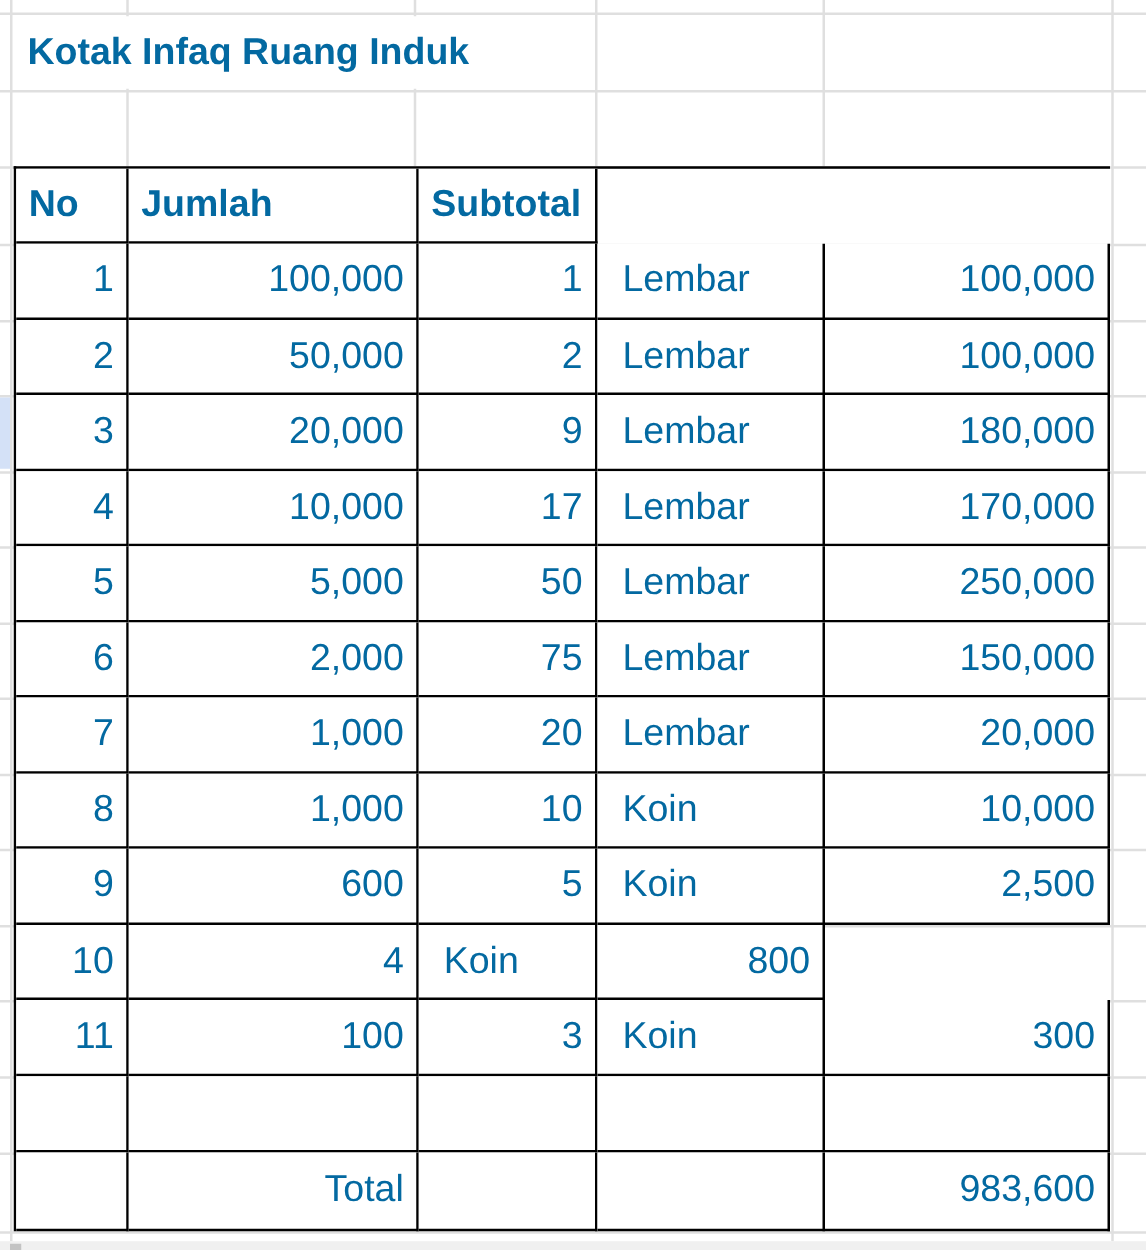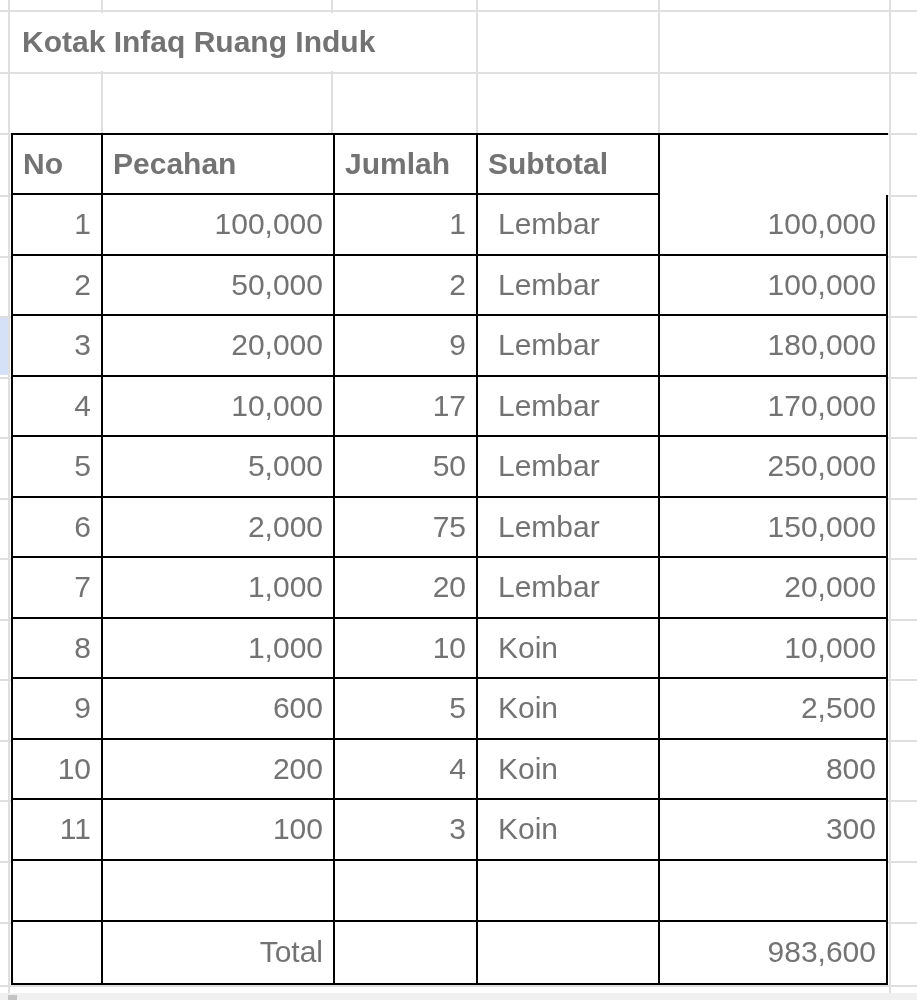--- a/index.html
+++ b/index.html
@@ -2,21 +2,21 @@
 <html><head>
 <meta charset="utf-8">
 <style>
   html,body { margin:0; padding:0; background:#ffffff; }
   .screen {
     position:relative;
     width:917px; height:1000px;
     background:#ffffff;
     overflow:hidden;
     font-family:"Liberation Sans", sans-serif;
-    color:#737373;
+    color:#0369a1;
   }
   
   .gl { position:absolute; background:#dfdfdf; z-index:0; }
   .gl.h { height:2px; }
   .gl.v { width:2px; }
 
   
   .blue-strip {
     position:absolute; left:0; top:318px; width:8px; height:57px;
     background:#d4e1f7; z-index:1;
@@ -95,21 +95,20 @@
 
   <div class="blue-strip"></div>
 
   <div class="title-cell">
     <span>Kotak Infaq Ruang Induk</span>
   </div>
 
   <div class="sheet-table">
       <div class="trow header">
         <div class="cell text">No</div>
-        <div class="cell text">Pecahan</div>
         <div class="cell text">Jumlah</div>
         <div class="cell text">Subtotal</div>
       </div>
       <div class="trow data">
         <div class="cell num">1</div>
         <div class="cell num">100,000</div>
         <div class="cell num">1</div>
         <div class="cell text">Lembar</div>
         <div class="cell num">100,000</div>
       </div>
@@ -164,21 +163,20 @@
       </div>
       <div class="trow data">
         <div class="cell num">9</div>
         <div class="cell num">600</div>
         <div class="cell num">5</div>
         <div class="cell text">Koin</div>
         <div class="cell num">2,500</div>
       </div>
       <div class="trow data">
         <div class="cell num">10</div>
-        <div class="cell num">200</div>
         <div class="cell num">4</div>
         <div class="cell text">Koin</div>
         <div class="cell num">800</div>
       </div>
       <div class="trow data">
         <div class="cell num">11</div>
         <div class="cell num">100</div>
         <div class="cell num">3</div>
         <div class="cell text">Koin</div>
         <div class="cell num">300</div>

